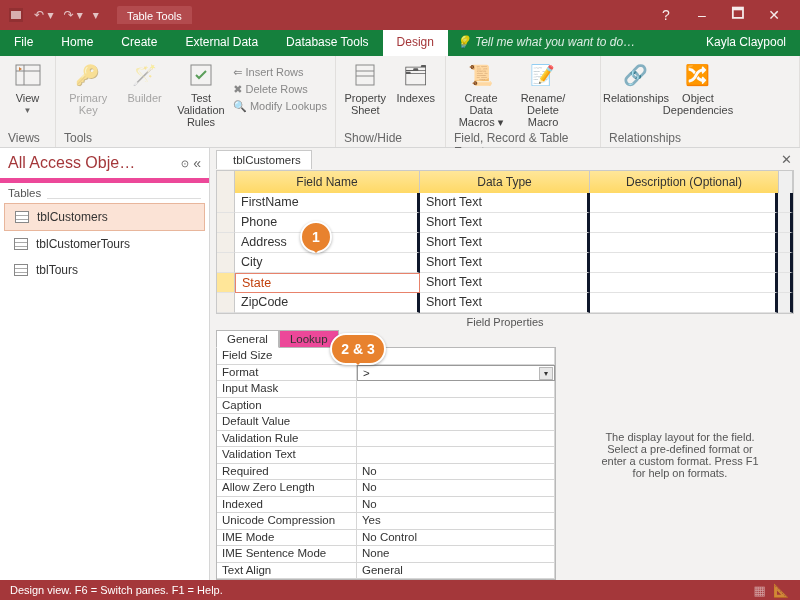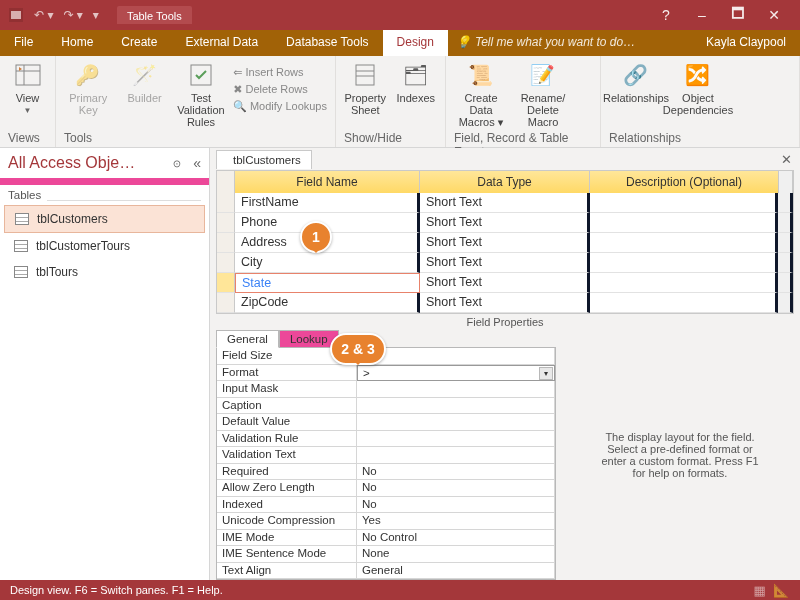--- a/index.html
+++ b/index.html
@@ -9,42 +9,42 @@
 .titlebar { height: 30px; background: #a4373a; color: #fff; display: flex; align-items: center; padding: 0 8px; font-size: 12px; }
 .titlebar .qat { display: flex; gap: 10px; align-items: center; }
 .titlebar .qat span { opacity: .7; }
 .titlebar .icon-sm { width: 16px; height: 16px; display: inline-flex; align-items: center; justify-content: center; }
 .titlebar .title { flex: 0 0 auto; margin-left: 30px; opacity: .9; font-size: 11.5px; }
 .titlebar .ttools { margin-left: 18px; background: #b34b4e; padding: 4px 10px 2px; border-radius: 2px 2px 0 0; font-size: 11px; }
 .titlebar .spacer { flex: 1; }
 .titlebar .winbtn { width: 36px; text-align: center; opacity: .9; font-size: 14px; }
 
 
-.menubar { height: 26px; background: #a16207; color: #fff; display: flex; align-items: stretch; font-size: 12px; }
+.menubar { height: 26px; background: #15803d; color: #fff; display: flex; align-items: stretch; font-size: 12px; }
 .menubar .mtab { padding: 5px 14px 0; cursor: default; }
 .menubar .mtab.active { background: #fff; color: #a4373a; }
 .menubar .tell { padding: 5px 8px 0; opacity: .85; font-style: italic; }
 .menubar .tell-icon { margin-right: 4px; }
 .menubar .user { margin-left: auto; padding: 5px 14px 0; }
 
 
 .ribbon { height: 92px; background: #f3f2f1; border-bottom: 1px solid #d6d6d6; display: flex; }
 .ribbon .group { border-right: 1px solid #e1dfdd; padding: 4px 8px 2px; display: flex; flex-direction: column; }
 .ribbon .group .body { flex: 1; display: flex; align-items: flex-start; gap: 8px; }
 .ribbon .group .label { text-align: left; font-size: 12px; color: #666; padding-top: 2px; }
 .bigbtn { display: flex; flex-direction: column; align-items: center; width: 54px; text-align: center; font-size: 11px; color: #444; gap: 2px; }
 .bigbtn.dim { opacity: .45; }
 .bigbtn .bicon { width: 30px; height: 30px; display: flex; align-items: center; justify-content: center; font-size: 20px; color: #5b5b5b; }
 .smallrow { display: flex; flex-direction: column; font-size: 11px; color: #888; gap: 4px; margin-top: 6px; }
 .smallrow span { white-space: nowrap; }
 
 
 .main { display: flex; height: 432px; }
 .navpane { width: 210px; border-right: 1px solid #d6d6d6; background: #fff; display: flex; flex-direction: column; }
-.navpane .hdr { display: flex; align-items: center; padding: 6px 8px; font-size: 16px; color: #a4373a; border-bottom: 7px solid #ec4899; gap: 8px; }
+.navpane .hdr { display: flex; align-items: center; padding: 6px 8px; font-size: 16px; color: #a4373a; border-bottom: 5px solid #ec4899; }
 .navpane .hdr .t { flex: 1; white-space: nowrap; overflow: hidden; text-overflow: ellipsis; }
 .navpane .caret { font-size: 10px; margin-left: 4px; color: #666; }
 .navpane .coll { font-size: 14px; color: #666; margin-left: 4px; }
 .navpane .search { padding: 4px 8px; }
 .navpane .search input { width: 100%; border: 1px solid #d6d6d6; padding: 3px 6px; font-size: 11.5px; font-style: italic; color: #888; }
 .navpane .grphdr { padding: 4px 8px; font-size: 11.5px; color: #555; display: flex; }
 .navpane .grphdr::after { content: ""; flex: 1; border-bottom: 1px solid #ddd; margin: 6px 0 0 6px; }
 .navitem { padding: 6px 10px 6px 14px; display: flex; align-items: center; gap: 8px; font-size: 12px; color: #333; }
 .navitem.sel { background: #fbe3d6; border: 1px solid #e8b69c; margin: 0 4px; padding-left: 10px; }
 .navitem .ticon { width: 14px; height: 12px; background: linear-gradient(#fff 0 3px, #aaa 3px 4px, #fff 4px 7px, #aaa 7px 8px, #fff 8px); border: 1px solid #888; }
@@ -57,21 +57,21 @@
 
 .grid { background: #fff; border: 1px solid #c9c9c9; margin: 0 6px; }
 .grid .ghdr { display: flex; background: linear-gradient(#ffe699, #ffd966); font-size: 12px; }
 .grid .ghdr div { padding: 4px 0; text-align: center; border-right: 1px solid #c9c9c9; }
 .grid .row { display: flex; font-size: 12.5px; }
 .grid .row div { border-right: 3px solid #0f172a; border-bottom: 1px solid #e2e2e2; padding: 2px 6px; height: 20px; }
 .rowsel { width: 18px; background: #f3efe9; border-right: 1px solid #c9c9c9 !important; }
 .colname { width: 185px; }
 .coltype { width: 170px; }
 .coldesc { flex: 1; }
-.grid .row.sel .colname { border: 1px solid #e8826b; background: #fff; color: #3b82f6; }
+.grid .row.sel .colname { border: 1px solid #e8826b; background: #fff; color: #c2410c; }
 .grid .row.sel .rowsel { background: #ffe699; }
 .scrollcol { width: 14px; background: #f0f0f0; }
 
 .fplabel { text-align: center; font-size: 11px; color: #555; padding: 2px 4px; }
 
 .props { display: flex; margin: 0 6px; gap: 10px; flex: 1; }
 .proptabs { display: flex; }
 .proptab { border: 1px solid #b8b8b8; background: #fff; padding: 2px 10px; font-size: 11.5px; }
 .proptab.active { border-bottom: 1px solid #fff; position: relative; z-index: 1; }
 .proptab:not(.active) { background: #ec4899; }

